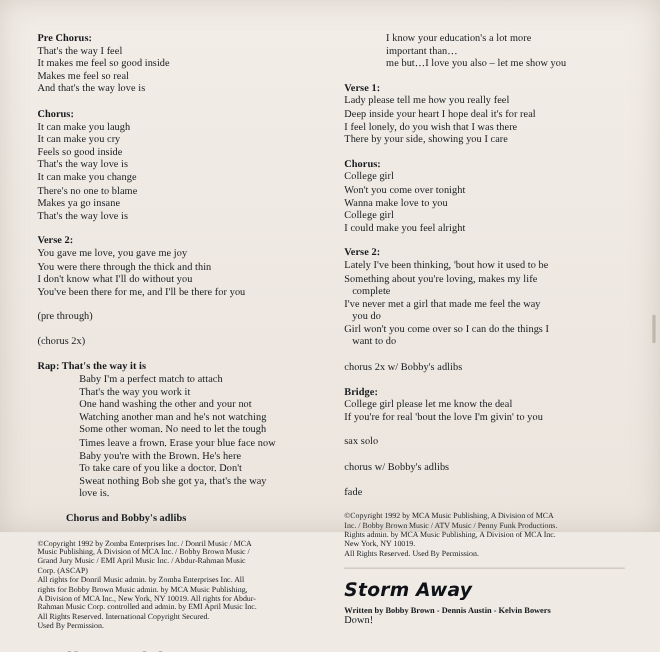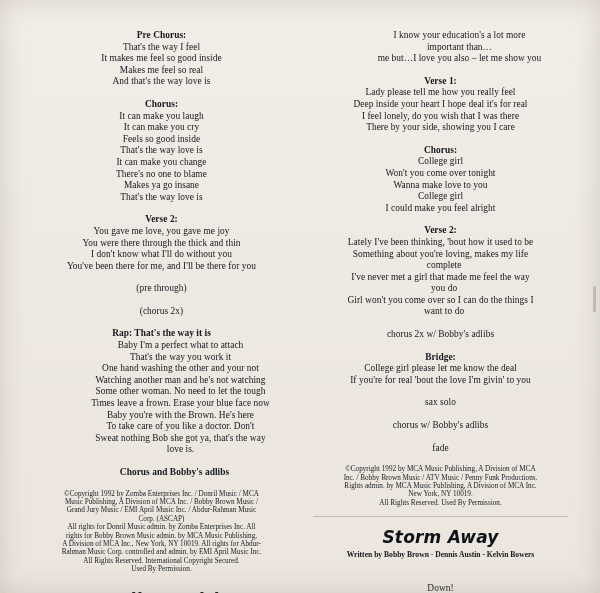--- a/index.html
+++ b/index.html
@@ -9,24 +9,23 @@
   body {
     width: 600px;
     height: 593px;
     background: #efeae4;
     font-family: "Liberation Serif", serif;
     overflow: hidden;
   }
   .page {
     position: relative;
     width: 600px;
-    height: 593px;
+    height: 484px;
     background: linear-gradient(180deg, #f2ede7 0%, #eee9e2 40%, #ebe5de 100%);
     box-sizing: border-box;
-    text-align: center;
   }
   .page::after {
     content: "";
     position: absolute;
     left: 0; top: 0; right: 0; bottom: 0;
     pointer-events: none;
     box-shadow: inset 0 0 26px rgba(150,140,125,0.32);
   }
   .columns {
     position: absolute;
@@ -72,21 +71,21 @@
     font-size: 17px;
     color: #0f1216;
     letter-spacing: 0.2px;
     margin-top: 16px;
     margin-bottom: 3px;
   }
   .song-sub {
     font-size: 7.6px;
     font-weight: bold;
     color: #14171b;
-    margin-bottom: 24px;
+    margin-bottom: 0;
   }
   .sep {
     height: 1px;
     background: rgba(120,110,100,0.35);
     margin: 9px 0 8px 0;
   }
   .edge-mark {
     position: absolute;
     right: 4px;
     top: 286px;
@@ -138,21 +137,21 @@
       <div class="blk">
         <div class="line">(pre through)</div>
       </div>
 
       <div class="blk">
         <div class="line">(chorus 2x)</div>
       </div>
 
       <div class="blk">
         <div class="line head">Rap: That's the way it is</div>
-        <div class="line ind2">Baby I'm a perfect what to attach</div>
+        <div class="line ind2">Baby I'm a perfect match to attach</div>
         <div class="line ind2">That's the way you work it</div>
         <div class="line ind2">One hand washing the other and your not</div>
         <div class="line ind2">Watching another man and he's not watching</div>
         <div class="line ind2">Some other woman. No need to let the tough</div>
         <div class="line ind2">Times leave a frown. Erase your blue face now</div>
         <div class="line ind2">Baby you're with the Brown. He's here</div>
         <div class="line ind2">To take care of you like a doctor. Don't</div>
         <div class="line ind2">Sweat nothing Bob she got ya, that's the way</div>
         <div class="line ind2">love is.</div>
       </div>

